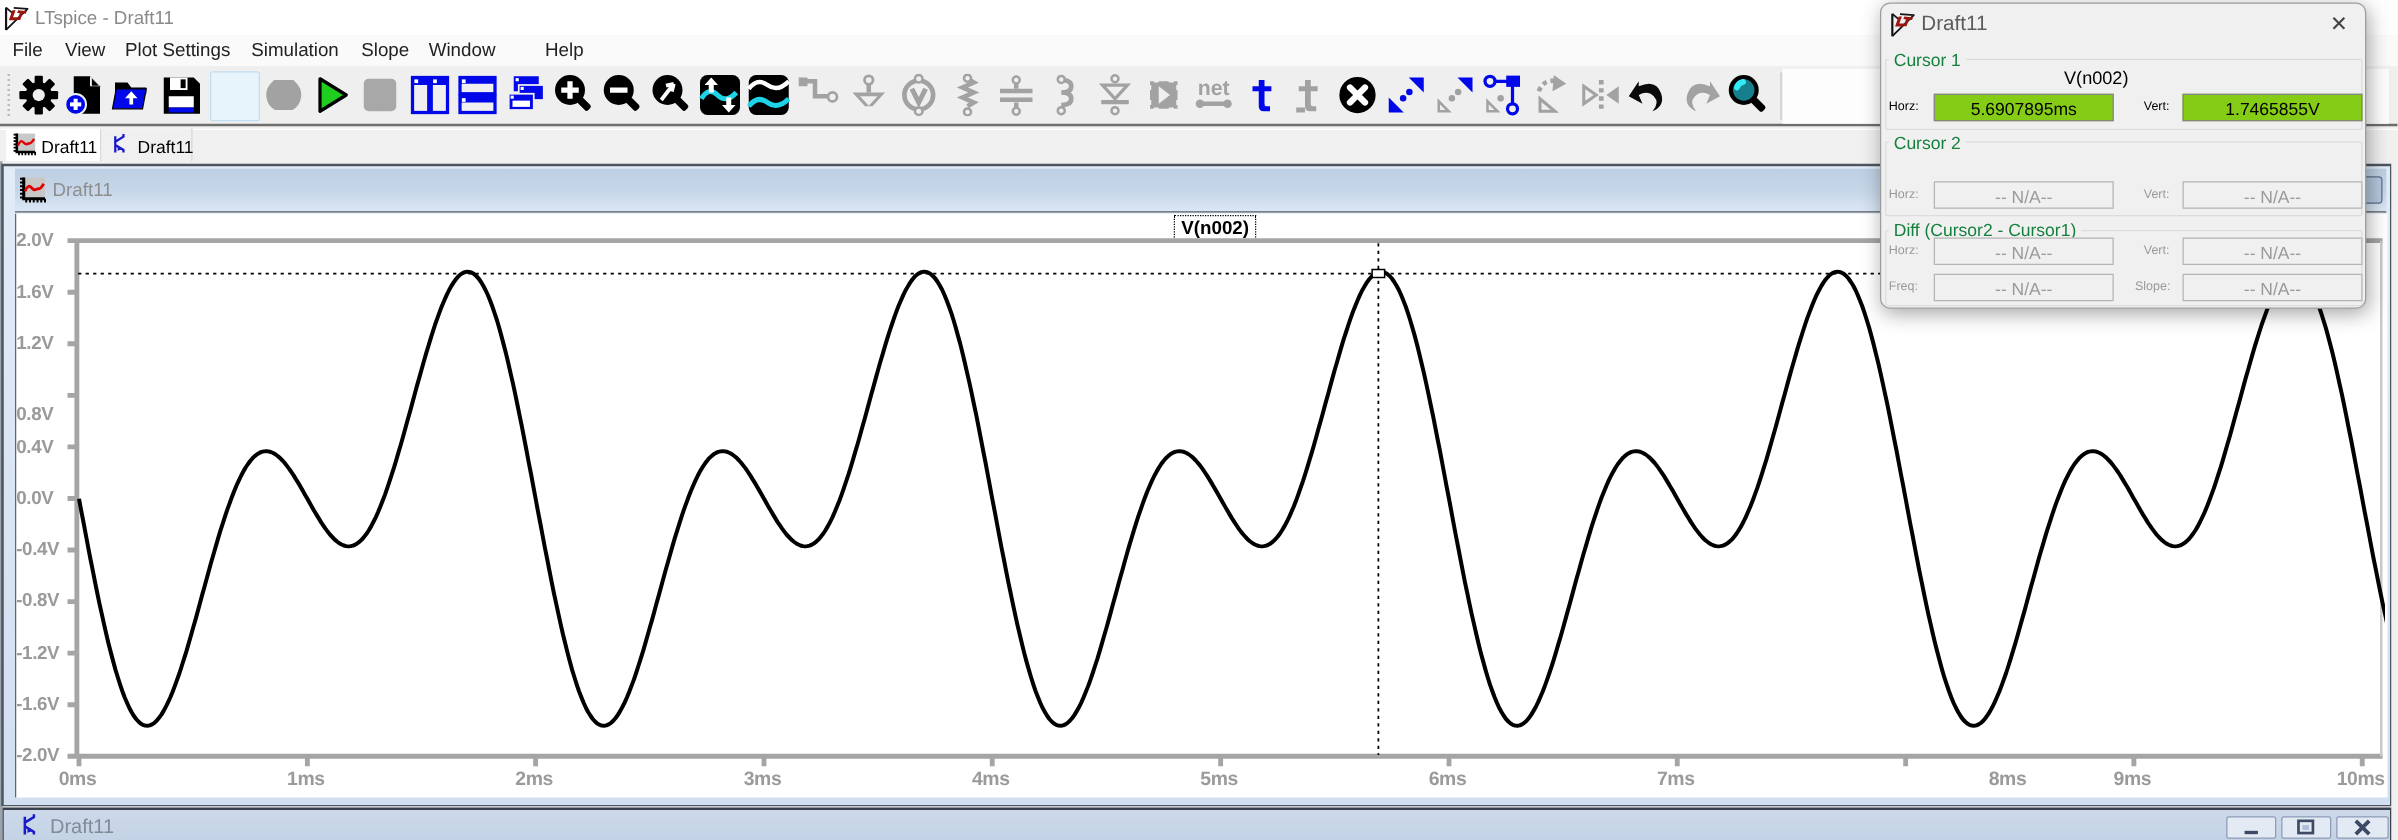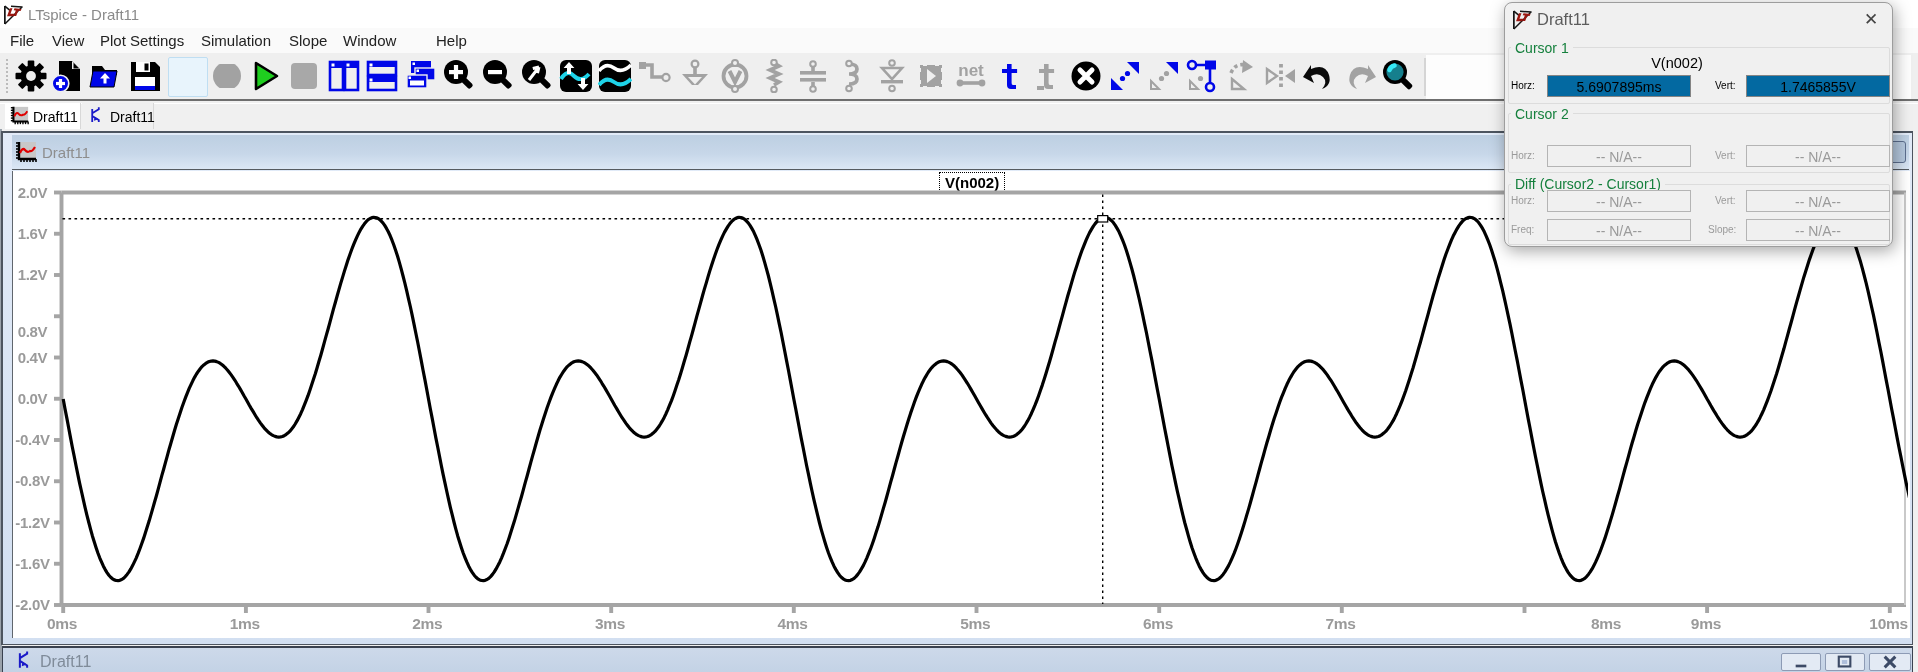--- a/index.html
+++ b/index.html
@@ -8,30 +8,30 @@
 #toolbar {position:absolute;left:0;top:53px;width:100%;height:48px;background:#efefef;border-bottom:2px solid #6e6e6e}
 .ticn {position:absolute;top:6px;height:34px}
 .ticn svg {width:100%;height:100%}
 #tabbar {position:absolute;left:0;top:103px;width:100%;height:26px;background:#f0f0f0}
 .tab {position:absolute;top:0;height:26px;font-size:14px;color:#000}
 #mdi {position:absolute;left:0;top:129px;width:100%;height:543px;background:#f0f0f0}
 #pwin {position:absolute;left:1px;top:2px;width:1912px;height:514px;background:#4d5560}
 #pframe {position:absolute;left:1.5px;top:1.5px;width:1909px;height:511px;background:linear-gradient(#e2ebf8,#d2dff1)}
 #ptitle {position:absolute;left:9.5px;top:2px;width:1897px;height:35px;background:linear-gradient(#bdcfe2,#c7d7e9 55%,#dbe7f5);border-bottom:1.5px solid #555b61}
 #pclient {position:absolute;left:9.5px;top:38.5px;width:1898px;height:466.5px;background:#fff;border-left:1.2px solid #60666d}
-.ylab {position:absolute;left:0;width:39px;text-align:center;font-size:15px;font-weight:bold;color:#9a9a9a;letter-spacing:-0.3px}
+.ylab {position:absolute;left:0;width:39px;text-align:left;font-size:15px;font-weight:bold;color:#9a9a9a;letter-spacing:-0.3px}
 .xlab {position:absolute;top:444px;width:80px;text-align:center;font-size:15.5px;font-weight:bold;color:#9a9a9a;letter-spacing:-0.3px}
 #vlabel {position:absolute;left:926px;top:0.5px;padding:1px 5px 2px;border:1.5px dotted #000;font-size:15px;font-weight:bold;color:#000;background:#fff}
 #bwin {position:absolute;left:2px;top:517px;width:1911px;height:28px;background:linear-gradient(#cdd9ea,#c3d2e5);border:1px solid #39414f;border-top:2px solid #39414f}
 #dlg {position:absolute;left:1504px;top:2px;width:389px;height:245px;background:#f0f0f0;border:1px solid #9d9d9d;border-radius:8px;box-shadow:2px 4px 16px rgba(0,0,0,0.35);z-index:50}
 .grp {position:absolute;border:1px solid #dcdcdc;border-radius:2px}
 .glab {position:absolute;font-size:14px;color:#15803d;background:#f0f0f0;padding:0 4px}
 .lbl {position:absolute;font-size:10px;color:#000}
 .gry {color:#9a9a9a}
-.vbox {position:absolute;height:22px;background:#0369a1;border:1px solid #848484;font-size:14px;color:#000;text-align:center;padding-top:3px}
+.vbox {position:absolute;height:22px;background:#84cc16;border:1px solid #848484;font-size:14px;color:#000;text-align:center;padding-top:3px}
 .nab {position:absolute;height:22px;background:#f0f0f0;border:1px solid #b4b4b4;font-size:14px;color:#9a9a9a;text-align:center;padding-top:3px}
 .wbtn {position:absolute;top:5px;width:22px;height:18px;background:#e3eaf4;border:1px solid #8d9bb5;border-radius:2px}
 .wbtn svg {width:100%;height:100%}
 </style></head><body>
 <div id="titlebar">
   <div style="position:absolute;left:2px;top:3px;width:22px;height:22px"><svg viewBox="0 0 24 24" style="width:22.080000000000002px;height:22.080000000000002px">
 <path d="M3.1 3.2 V22.8" stroke="#151515" stroke-width="1.9" fill="none"></path>
 <path d="M3.1 3.4 L9.3 8.6" stroke="#151515" stroke-width="1.6" fill="none"></path>
 <path d="M9.8 3.6 L21.8 4.4 L3.1 22.8" stroke="#151515" stroke-width="1.6" fill="none" stroke-linejoin="round"></path>
 <g fill="#9b1710">

